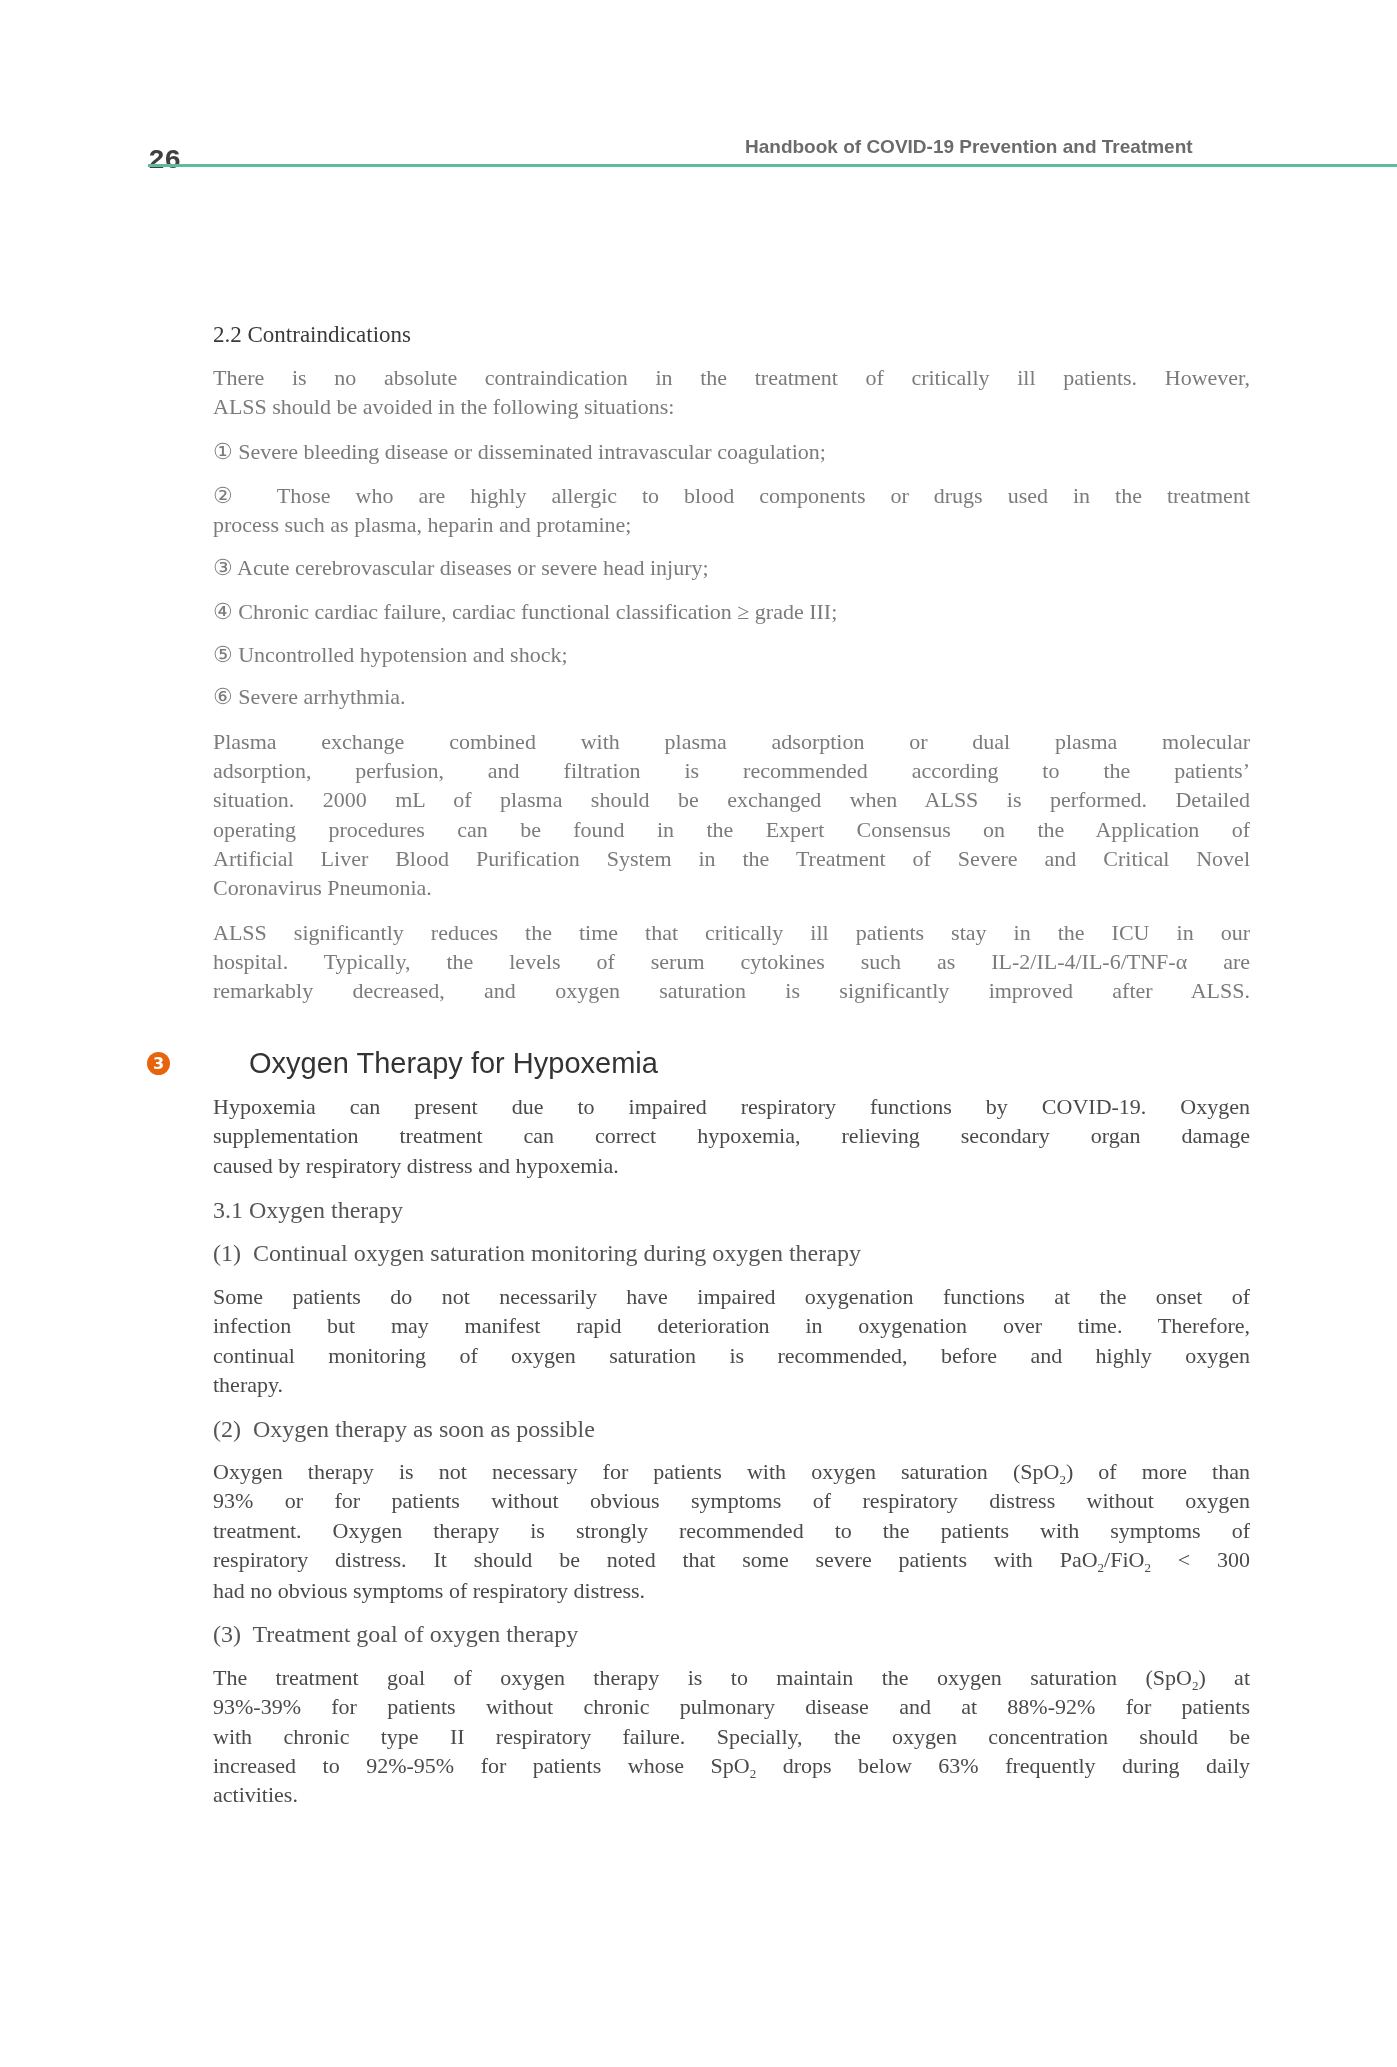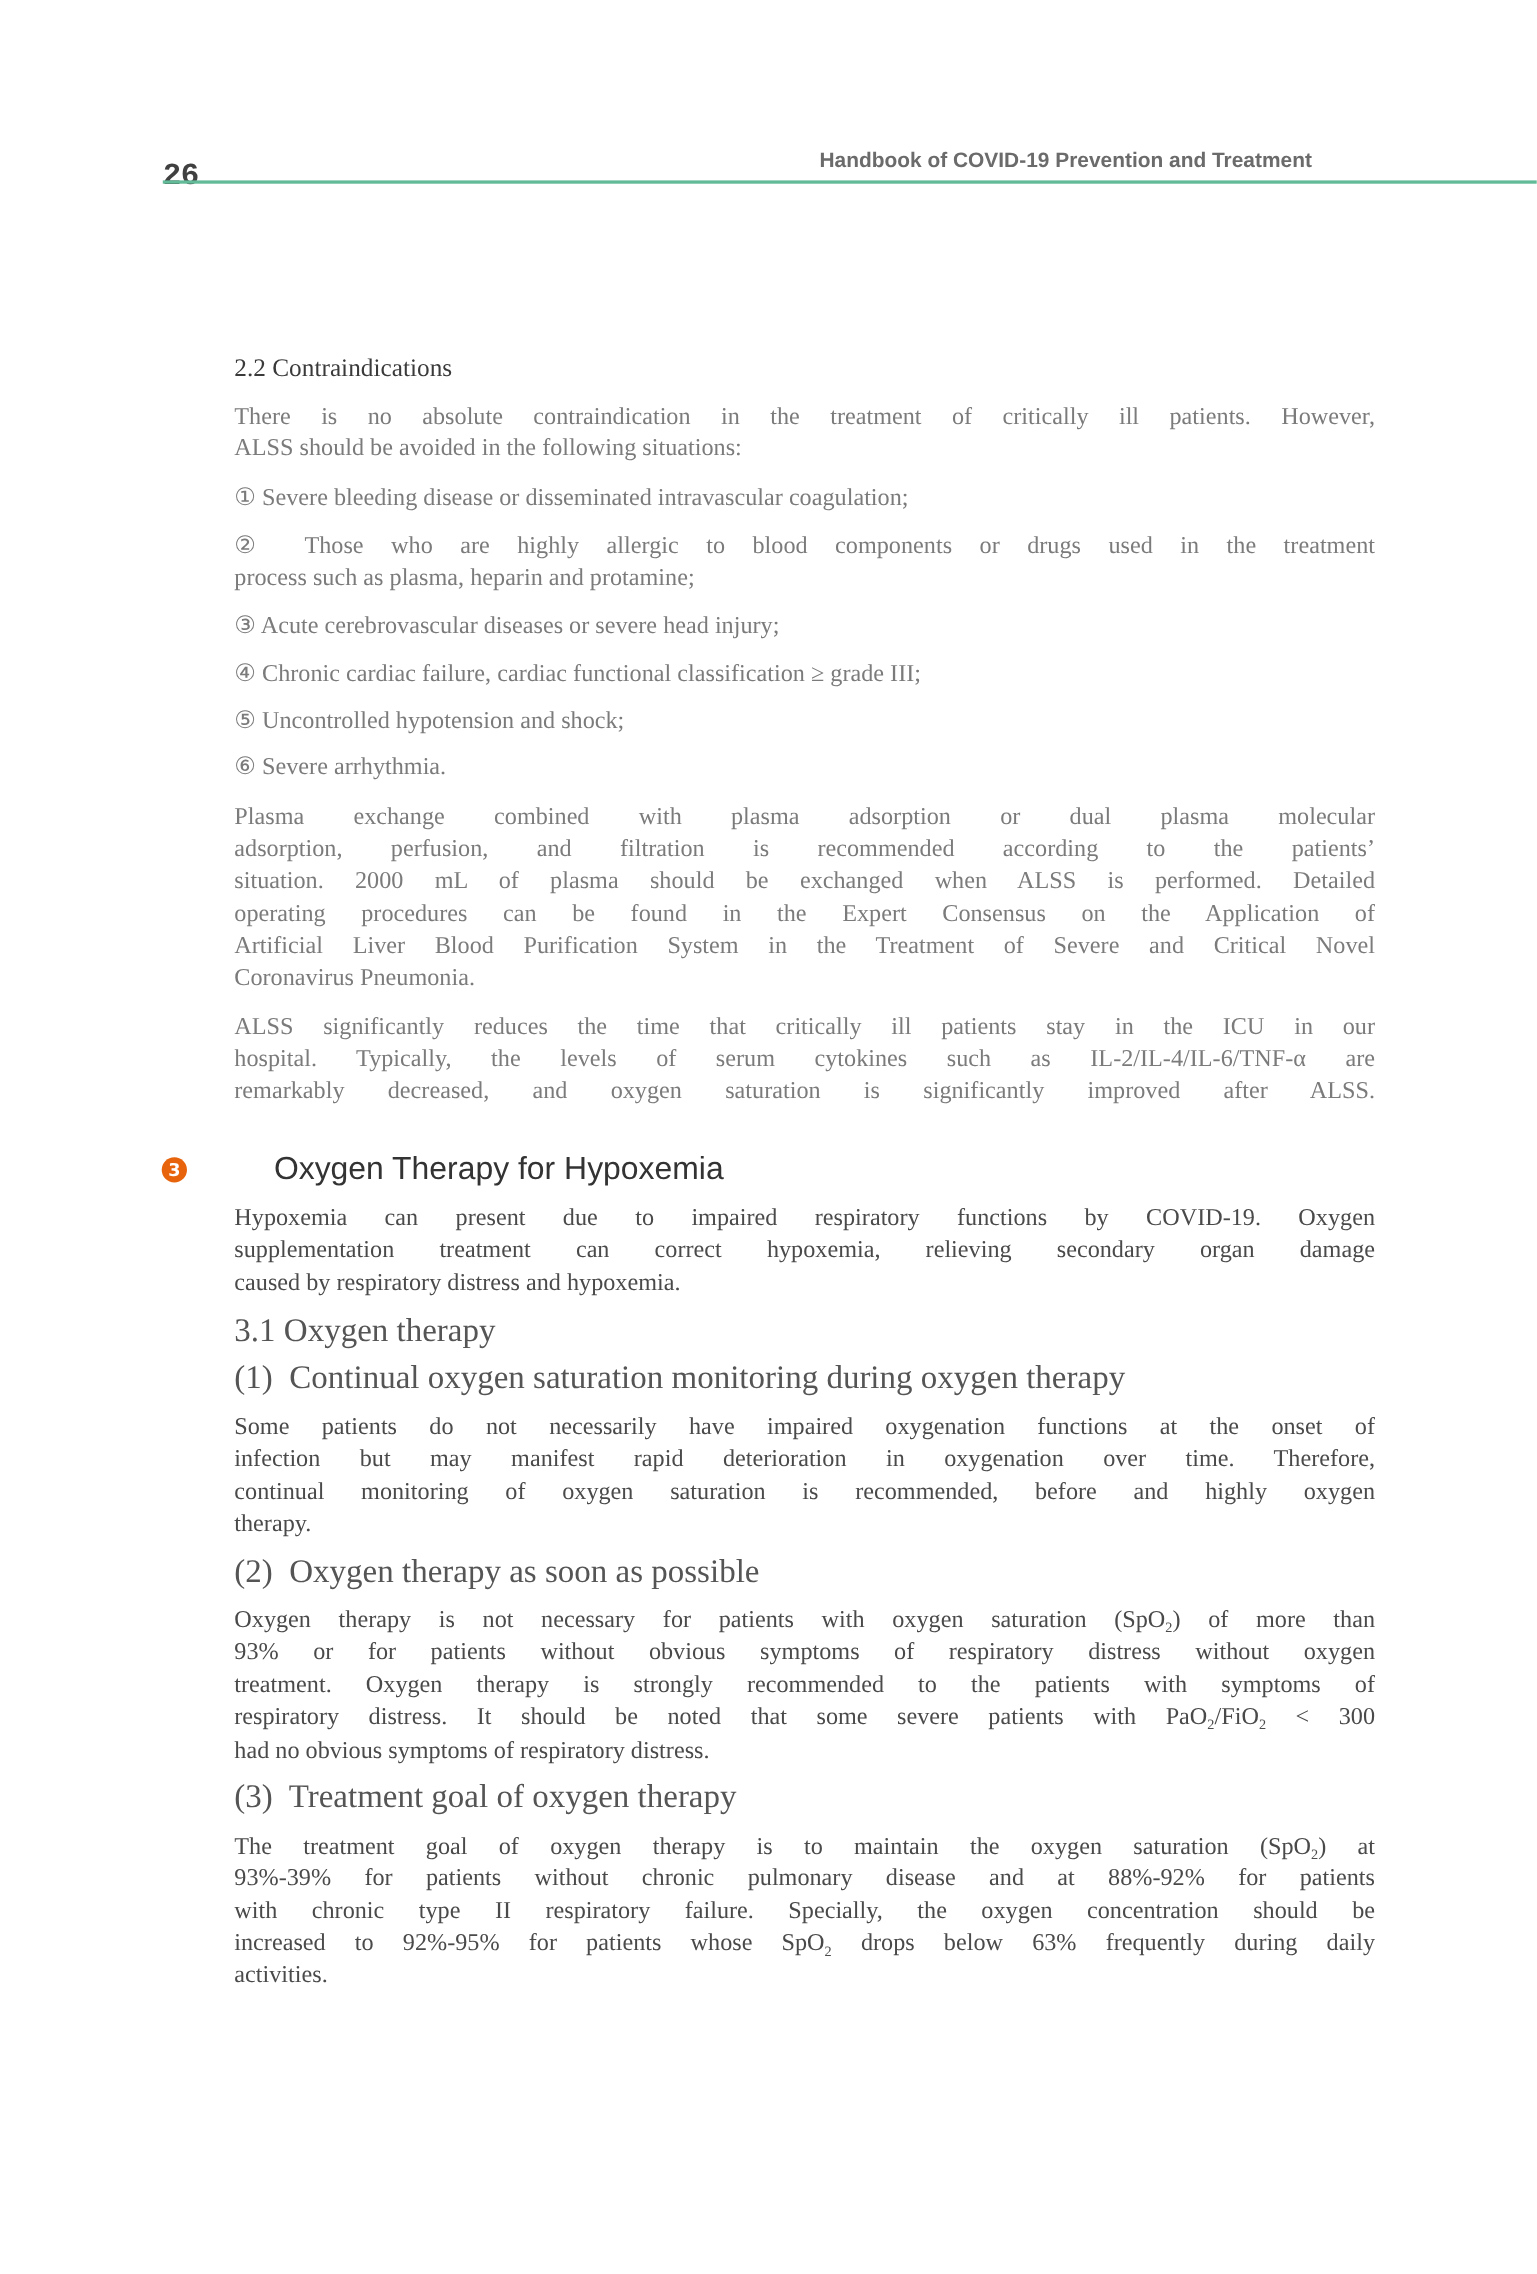--- a/index.html
+++ b/index.html
@@ -24,21 +24,21 @@
     background: #62bb98;
   }
   .ln {
     position: absolute; left: 213px; width: 1037px;
     font-size: 22px; line-height: 26px; white-space: nowrap; font-family: Liberation Serif, serif;
   }
   .ln.j { text-align: justify; text-align-last: justify; white-space: normal; height: 26px; overflow: hidden; }
   .light { color: #7b7b7b; }
   .dark { color: #4a4a4a; }
   .h-sub { color: #3a3a3a; font-size: 23px; }
-  .h-sub2 { color: #555555; font-size: 30px; }
+  .h-sub2 { color: #555555; font-size: 24px; }
   .section-heading {
     position: absolute; left: 213px; top: 1047px;
     font-size: 29px; color: #333333; white-space: nowrap; margin-left: 36px;
   }
   .section-badge {
     position: absolute; left: 147px; top: 1052px; width: 23px; height: 23px;
     border-radius: 50%; background: #e8640c; color: #ffffff;
     font-size: 16px; font-weight: bold; text-align: center; line-height: 23px;
     font-family: "DejaVu Sans", sans-serif;
   }

